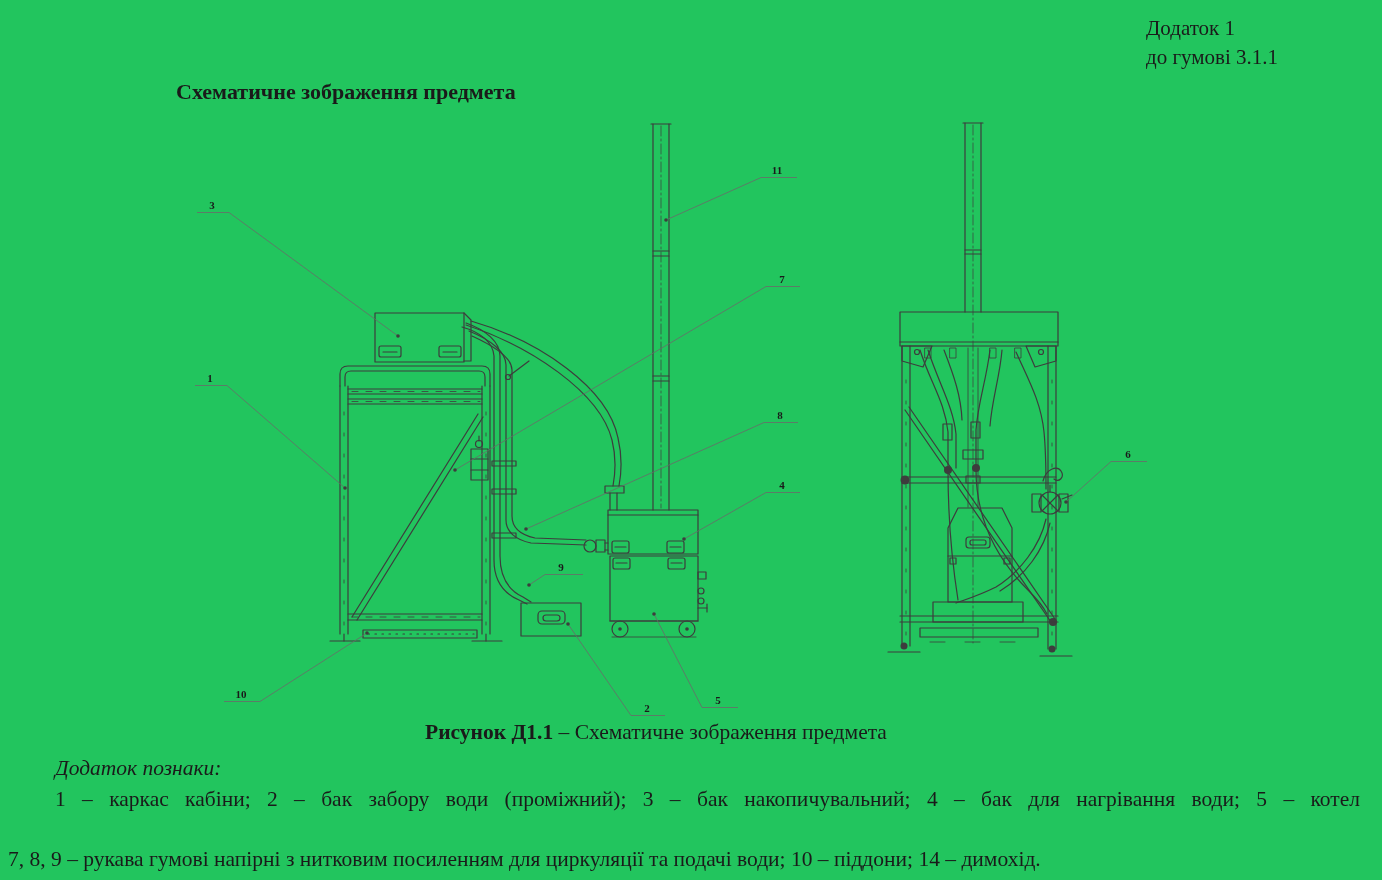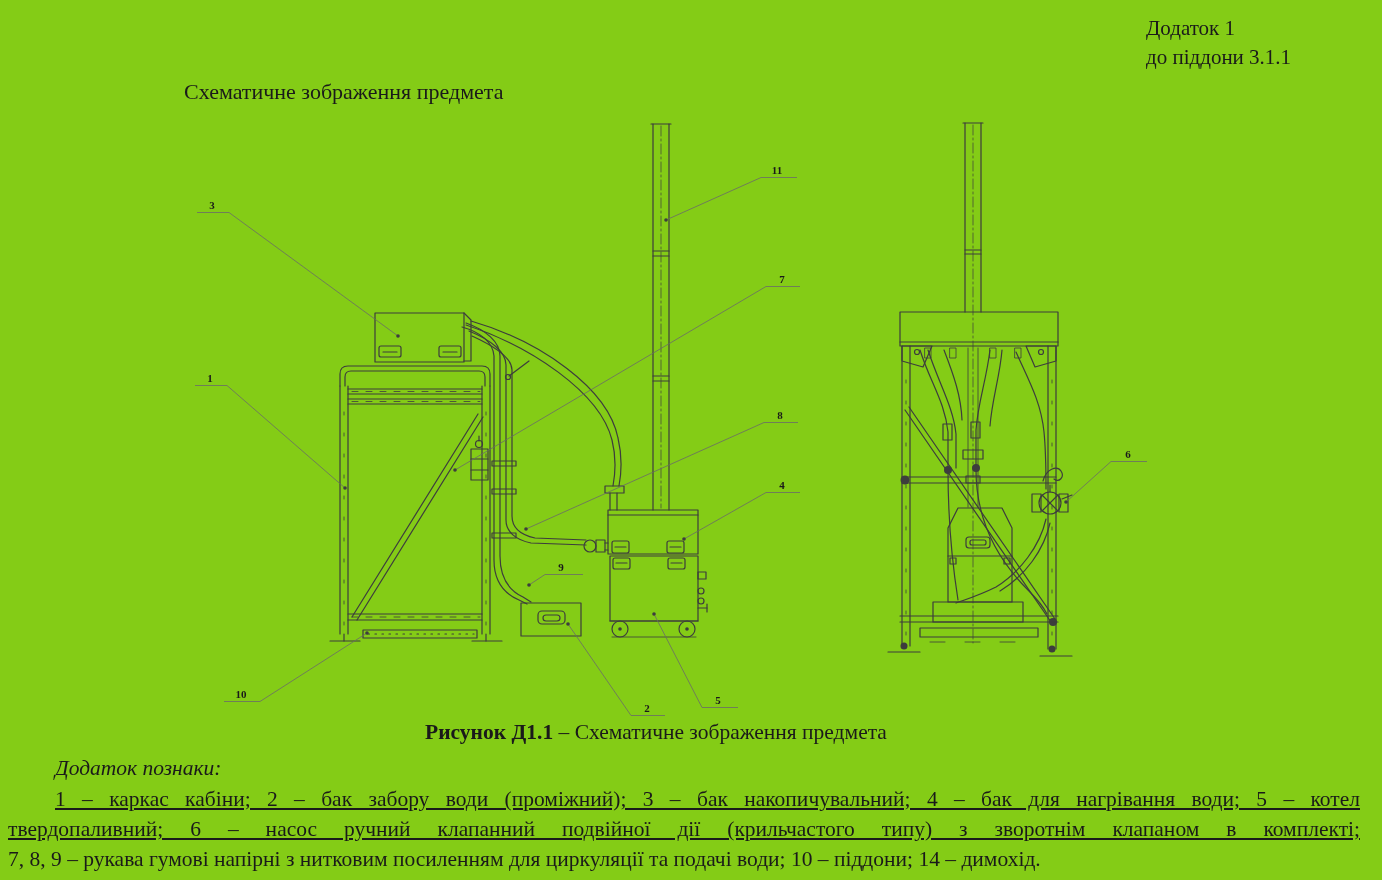--- a/index.html
+++ b/index.html
@@ -1,46 +1,46 @@
 <!DOCTYPE html>
 <html><head>
 <meta charset="utf-8">
 <style>
   html,body{margin:0;padding:0;background:#ffffff;}
   .page{
     position:relative;
     width:1382px;height:880px;
-    background:#84cc16;
+    background:#22c55e;
     font-family:"Liberation Serif",serif;
     color:#1a1a1a;
     overflow:hidden;
   }
   .annex{
     position:absolute;left:1146px;top:14px;
     font-size:21px;line-height:29px;white-space:nowrap;
   }
   .heading{
-    position:absolute;left:184px;top:79px;
-    font-size:22px;font-weight:normal;white-space:nowrap;text-align:center;
+    position:absolute;left:176px;top:79px;
+    font-size:22px;font-weight:bold;white-space:nowrap;text-align:center;
   }
   .figure-svg{position:absolute;left:0;top:0;}
   .caption{
     position:absolute;left:0;top:720px;width:1312px;
     text-align:center;font-size:21.5px;white-space:nowrap;
   }
   .caption .b{font-weight:bold;}
   .legend-title{
     position:absolute;left:55px;top:756px;
     font-style:italic;font-size:21.5px;white-space:nowrap;
   }
   .legend-line{
     position:absolute;left:8px;width:1352px;
     font-size:21.5px;line-height:26px;
   }
-  .legend-line.justify{text-align:justify;text-align-last:justify;text-decoration:underline;}
+  .legend-line.justify{text-align:justify;text-align-last:justify;}
   .ll1{top:786px;text-indent:47px;}
   .ll2{top:816px;}
   .ll3{top:846px;}
   
   .d path,.d line,.d rect,.d circle,.d polyline{
     stroke:#3d3d3d;fill:none;stroke-width:1.2;
     stroke-linecap:round;stroke-linejoin:round;
   }
   .d .w2{stroke-width:0.8;}
   .d .cl{stroke-width:0.7;stroke-dasharray:10 3 2 3;}
@@ -53,21 +53,21 @@
     text-anchor:middle;
   }
 </style>
 </head>
 <body>
 
 <div class="page">
 
   <div class="annex">
     <div>Додаток 1</div>
-    <div>до піддони 3.1.1</div>
+    <div>до гумові 3.1.1</div>
   </div>
 
   <div class="heading">Схематичне зображення предмета</div>
 
   <svg class="figure-svg" width="1382" height="880" viewBox="0 0 1382 880">
 
     <g class="d">
 
       <rect x="375" y="313" width="89" height="49"></rect>
       <polyline points="464,313 471,320 471,361 464,361"></polyline>
@@ -321,16 +321,15 @@
     </g>
   </svg>
 
   <div class="caption">
     <span class="b">Рисунок Д1.1</span><span> – Схематичне зображення предмета</span>
   </div>
 
   <div class="legend-title">Додаток познаки:</div>
 
   <div class="legend-line justify ll1">1 – каркас кабіни; 2 – бак забору води (проміжний); 3 – бак накопичувальний; 4 – бак для нагрівання води; 5 – котел</div>
-  <div class="legend-line justify ll2">твердопаливний; 6 – насос ручний клапанний подвійної дії (крильчастого типу) з зворотнім клапаном в комплекті;</div>
   <div class="legend-line ll3">7, 8, 9 – рукава гумові напірні з нитковим посиленням для циркуляції та подачі води;  10 – піддони; 14 – димохід.</div>
 
 </div>
 
 </body></html>

